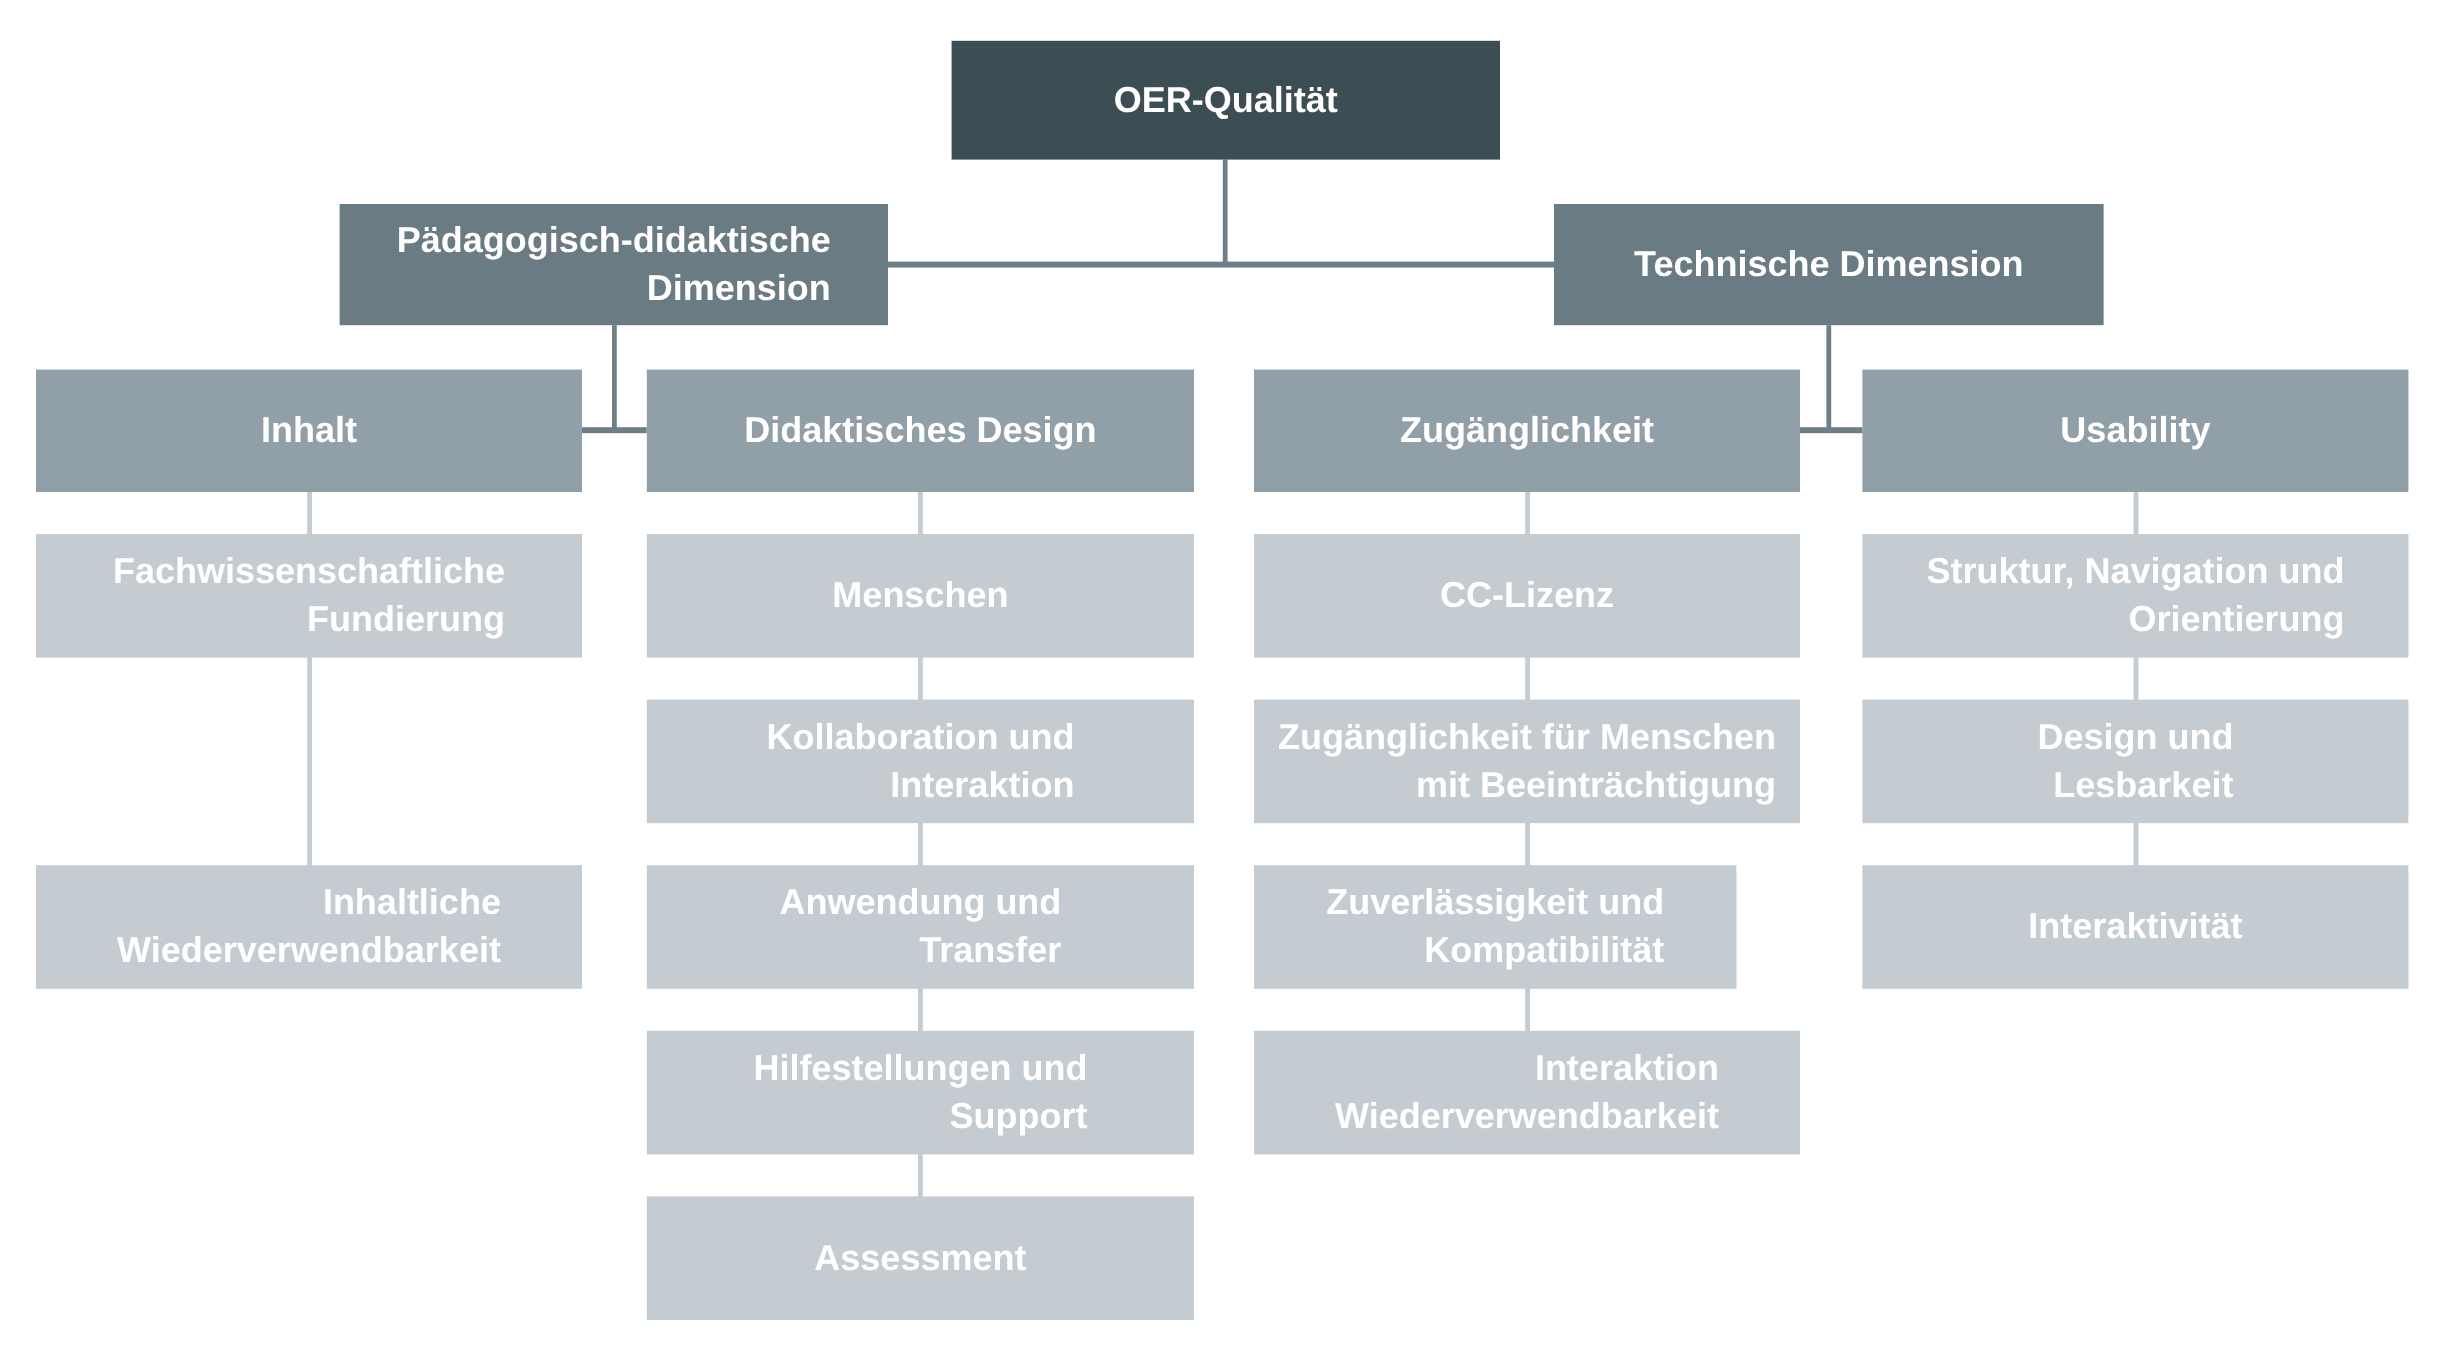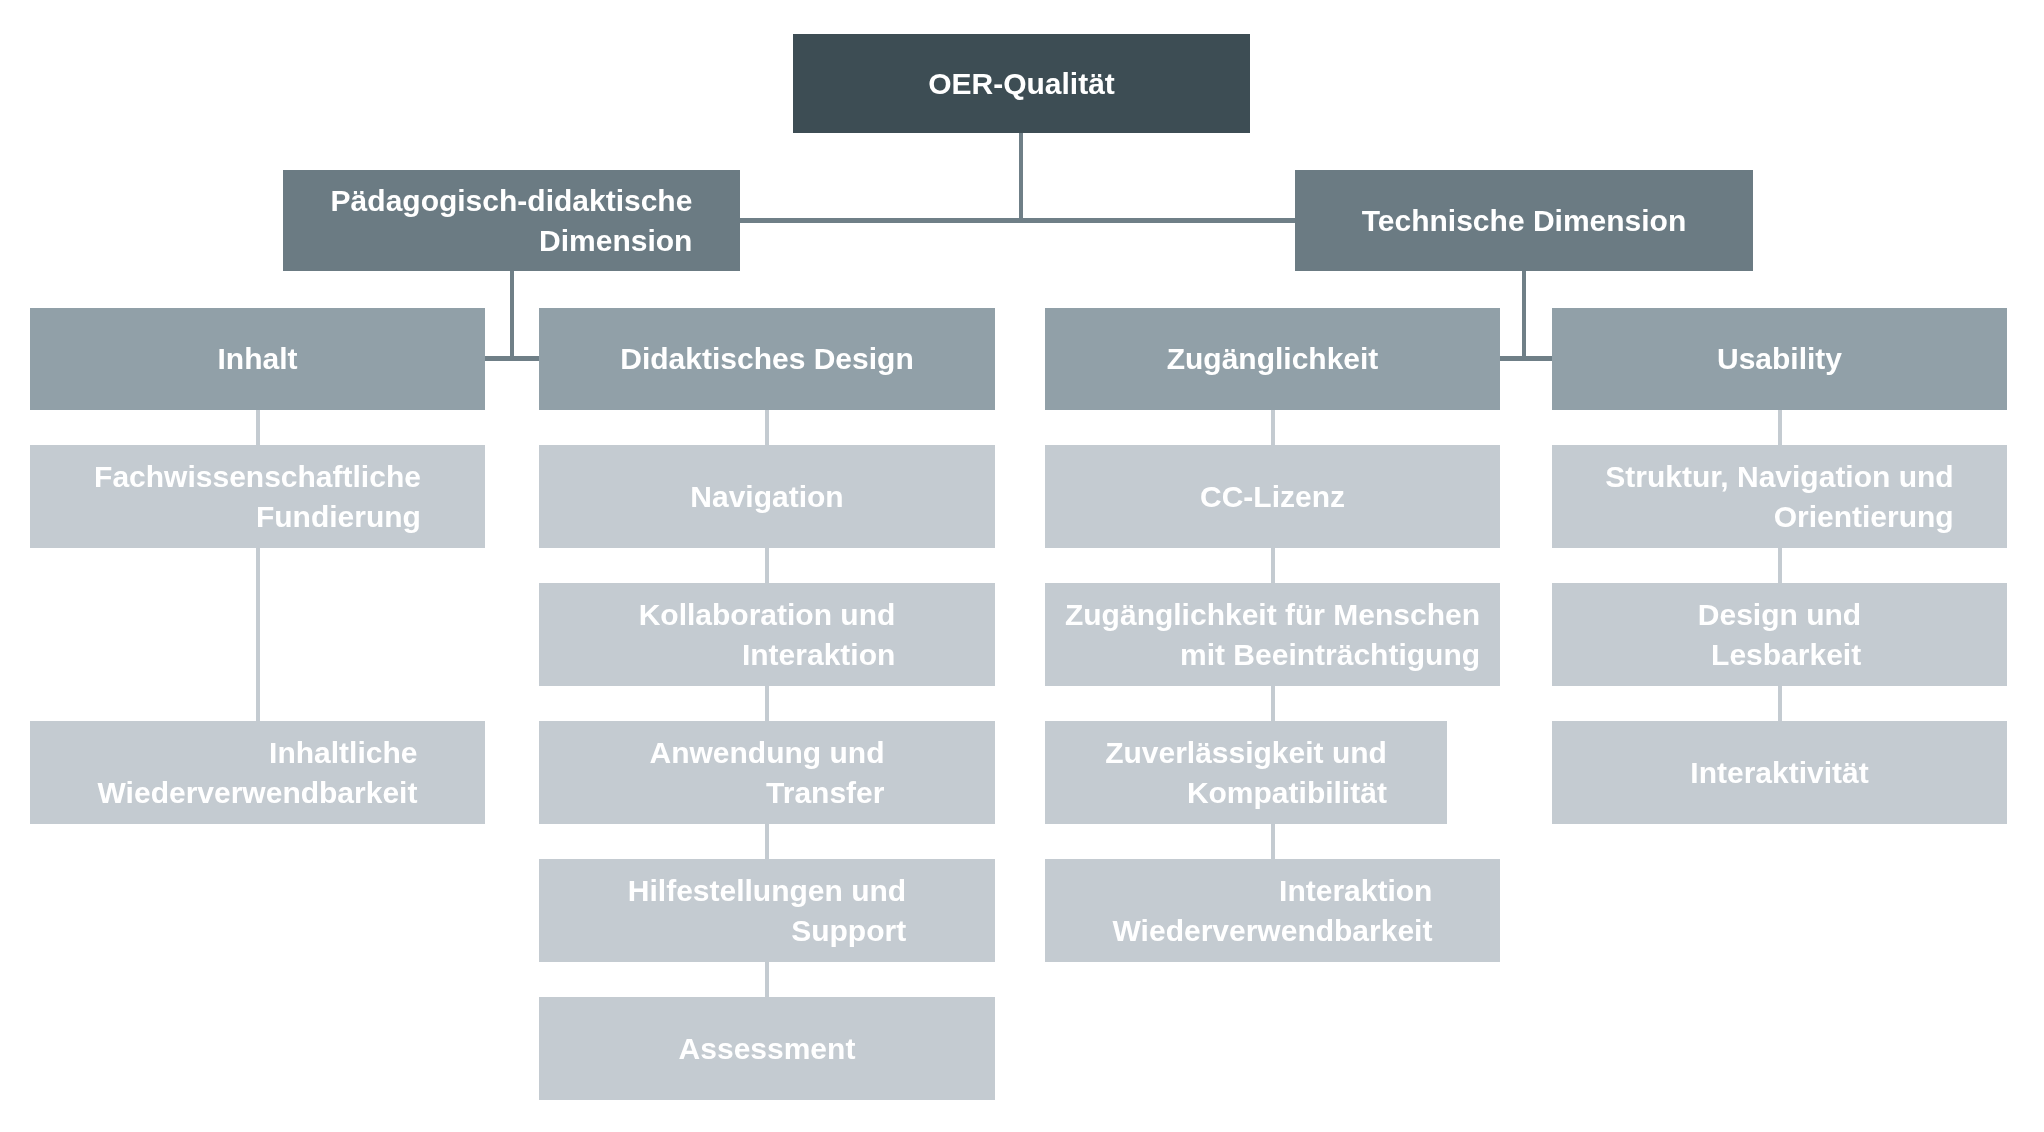--- a/index.html
+++ b/index.html
@@ -54,21 +54,21 @@
   <div class="box lvl-header" style="left:30px;top:308px;width:455px;height:102px">Inhalt</div>
   <div class="box lvl-header" style="left:1045px;top:308px;width:455px;height:102px">Zugänglichkeit</div>
   <div class="box lvl-header" style="left:539px;top:308px;width:456px;height:102px">Didaktisches Design</div>
   <div class="box lvl-header" style="left:1552px;top:308px;width:455px;height:102px">Usability</div>
 
   <div class="box lvl-item" style="left:30px;top:445px;width:455px;height:103px">Fachwissenschaftliche
 Fundierung</div>
   <div class="box lvl-item" style="left:30px;top:721px;width:455px;height:103px">Inhaltliche
 Wiederverwendbarkeit</div>
 
-  <div class="box lvl-item" style="left:539px;top:445px;width:456px;height:103px">Navigation</div>
+  <div class="box lvl-item" style="left:539px;top:445px;width:456px;height:103px">Menschen</div>
   <div class="box lvl-item" style="left:539px;top:583px;width:456px;height:103px">Kollaboration und
 Interaktion</div>
   <div class="box lvl-item" style="left:539px;top:721px;width:456px;height:103px">Anwendung und
 Transfer</div>
   <div class="box lvl-item" style="left:539px;top:859px;width:456px;height:103px">Hilfestellungen und
 Support</div>
   <div class="box lvl-item" style="left:539px;top:997px;width:456px;height:103px">Assessment</div>
 
   <div class="box lvl-item" style="left:1045px;top:445px;width:455px;height:103px">CC-Lizenz</div>
   <div class="box lvl-item" style="left:1045px;top:583px;width:455px;height:103px">Zugänglichkeit für Menschen

